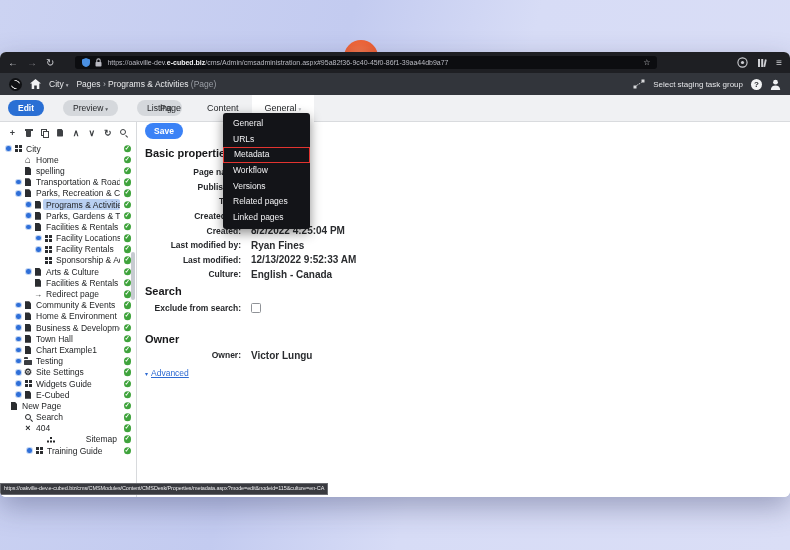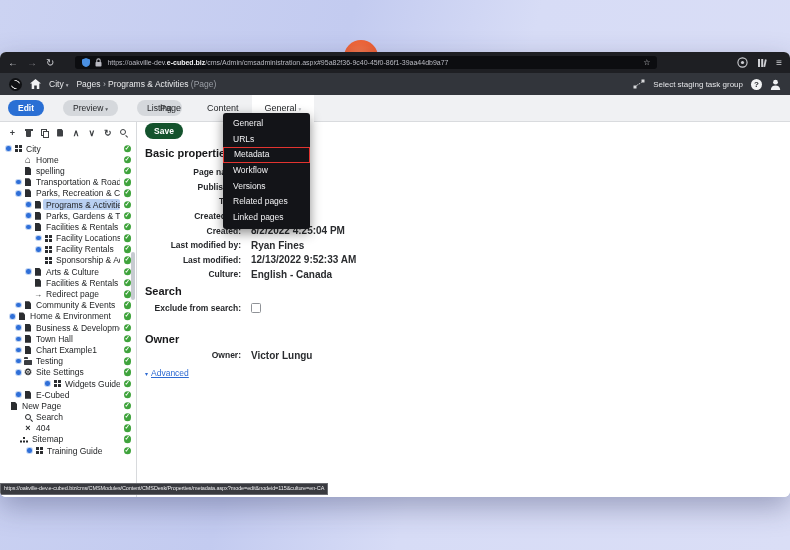--- a/index.html
+++ b/index.html
@@ -82,21 +82,21 @@
   .ic-sitemap::before{content:"";width:2.2px;height:2.2px;background:#26282a;
     box-shadow:-3px 3.5px 0 #26282a,0 3.5px 0 #26282a,3px 3.5px 0 #26282a;margin-bottom:3px;}
   .tlabel{font-size:8.5px;padding:0.5px 3px;white-space:nowrap;color:#1e2022;overflow:hidden;}
   .trow.sel .tlabel{background:#b9d0f2;border-radius:2px;}
   .check{position:absolute;right:5px;top:50%;transform:translateY(-50%);width:7.5px;height:7.5px;border-radius:50%;
     background:#3fa33c;color:#fff;font-size:6px;line-height:7.5px;text-align:center;font-weight:bold;}
   .check::before{content:"✓";}
   .tree-scroll{position:absolute;right:1px;top:130px;width:4px;height:48px;border-radius:2px;background:#c7cbd1;}
   
   .content{flex:1;position:relative;background:#fff;overflow:hidden;}
-  .save-btn{position:absolute;left:8px;top:1px;width:38px;height:16px;border-radius:9px;background:#14532d;
+  .save-btn{position:absolute;left:8px;top:1px;width:38px;height:16px;border-radius:9px;background:#3b82f6;
     color:#fff;font-size:8.5px;font-weight:bold;display:flex;align-items:center;justify-content:center;}
   .h1{position:absolute;left:8px;font-size:11px;font-weight:bold;color:#17181a;}
   .props{position:absolute;left:0;top:43px;right:0;}
   .prow{height:14.6px;display:flex;align-items:center;}
   .plabel{width:104px;text-align:right;font-weight:bold;font-size:8.5px;color:#26282b;padding-right:10px;flex:none;}
   .pvalue{font-size:10px;color:#2a2c2f;font-weight:bold;}
   .cb{width:8px;height:8px;border:1px solid #8f9297;border-radius:1.5px;background:#fff;}
   .adv{position:absolute;left:8px;top:246px;font-size:8.5px;color:#2d6ad2;display:flex;align-items:center;gap:3px;}
   .adv .tri{font-size:6px;}
   .adv u{text-decoration:underline;}
@@ -282,21 +282,21 @@
               <span class="ic ic-redirect">→</span>
               <span class="tlabel">Redirect page</span>
               <span class="check"></span>
             </div>
             <div class="trow" style="padding-left: 14px;">
               <span class="exp on"></span>
               <span class="ic ic-doc"></span>
               <span class="tlabel">Community &amp; Events</span>
               <span class="check"></span>
             </div>
-            <div class="trow" style="padding-left: 8px;">
+            <div class="trow" style="padding-left: 14px;">
               <span class="exp on"></span>
               <span class="ic ic-doc"></span>
               <span class="tlabel">Home &amp; Environment</span>
               <span class="check"></span>
             </div>
             <div class="trow" style="padding-left: 14px;">
               <span class="exp on"></span>
               <span class="ic ic-doc"></span>
               <span class="tlabel">Business &amp; Development</span>
               <span class="check"></span>
@@ -318,21 +318,21 @@
               <span class="ic ic-folder"></span>
               <span class="tlabel">Testing</span>
               <span class="check"></span>
             </div>
             <div class="trow" style="padding-left: 14px;">
               <span class="exp on"></span>
               <span class="ic ic-gear">⚙</span>
               <span class="tlabel">Site Settings</span>
               <span class="check"></span>
             </div>
-            <div class="trow" style="padding-left: 14px; margin-left: 29px;">
+            <div class="trow" style="padding-left: 14px;">
               <span class="exp on"></span>
               <span class="ic ic-grid"></span>
               <span class="tlabel">Widgets Guide</span>
               <span class="check"></span>
             </div>
             <div class="trow" style="padding-left: 14px;">
               <span class="exp on"></span>
               <span class="ic ic-doc"></span>
               <span class="tlabel">E-Cubed</span>
               <span class="check"></span>
@@ -348,21 +348,21 @@
               <span class="ic ic-searchsm"></span>
               <span class="tlabel">Search</span>
               <span class="check"></span>
             </div>
             <div class="trow" style="padding-left: 14px;">
               <span class="exp"></span>
               <span class="ic ic-x">×</span>
               <span class="tlabel">404</span>
               <span class="check"></span>
             </div>
-            <div class="trow" style="padding-left: 10px;">
+            <div class="trow" style="padding-left: 10px; justify-content: space-between;">
               <span class="exp"></span>
               <span class="ic ic-sitemap"></span>
               <span class="tlabel">Sitemap</span>
               <span class="check"></span>
             </div>
             <div class="trow" style="padding-left: 25px;">
               <span class="exp on"></span>
               <span class="ic ic-grid"></span>
               <span class="tlabel">Training Guide</span>
               <span class="check"></span>

